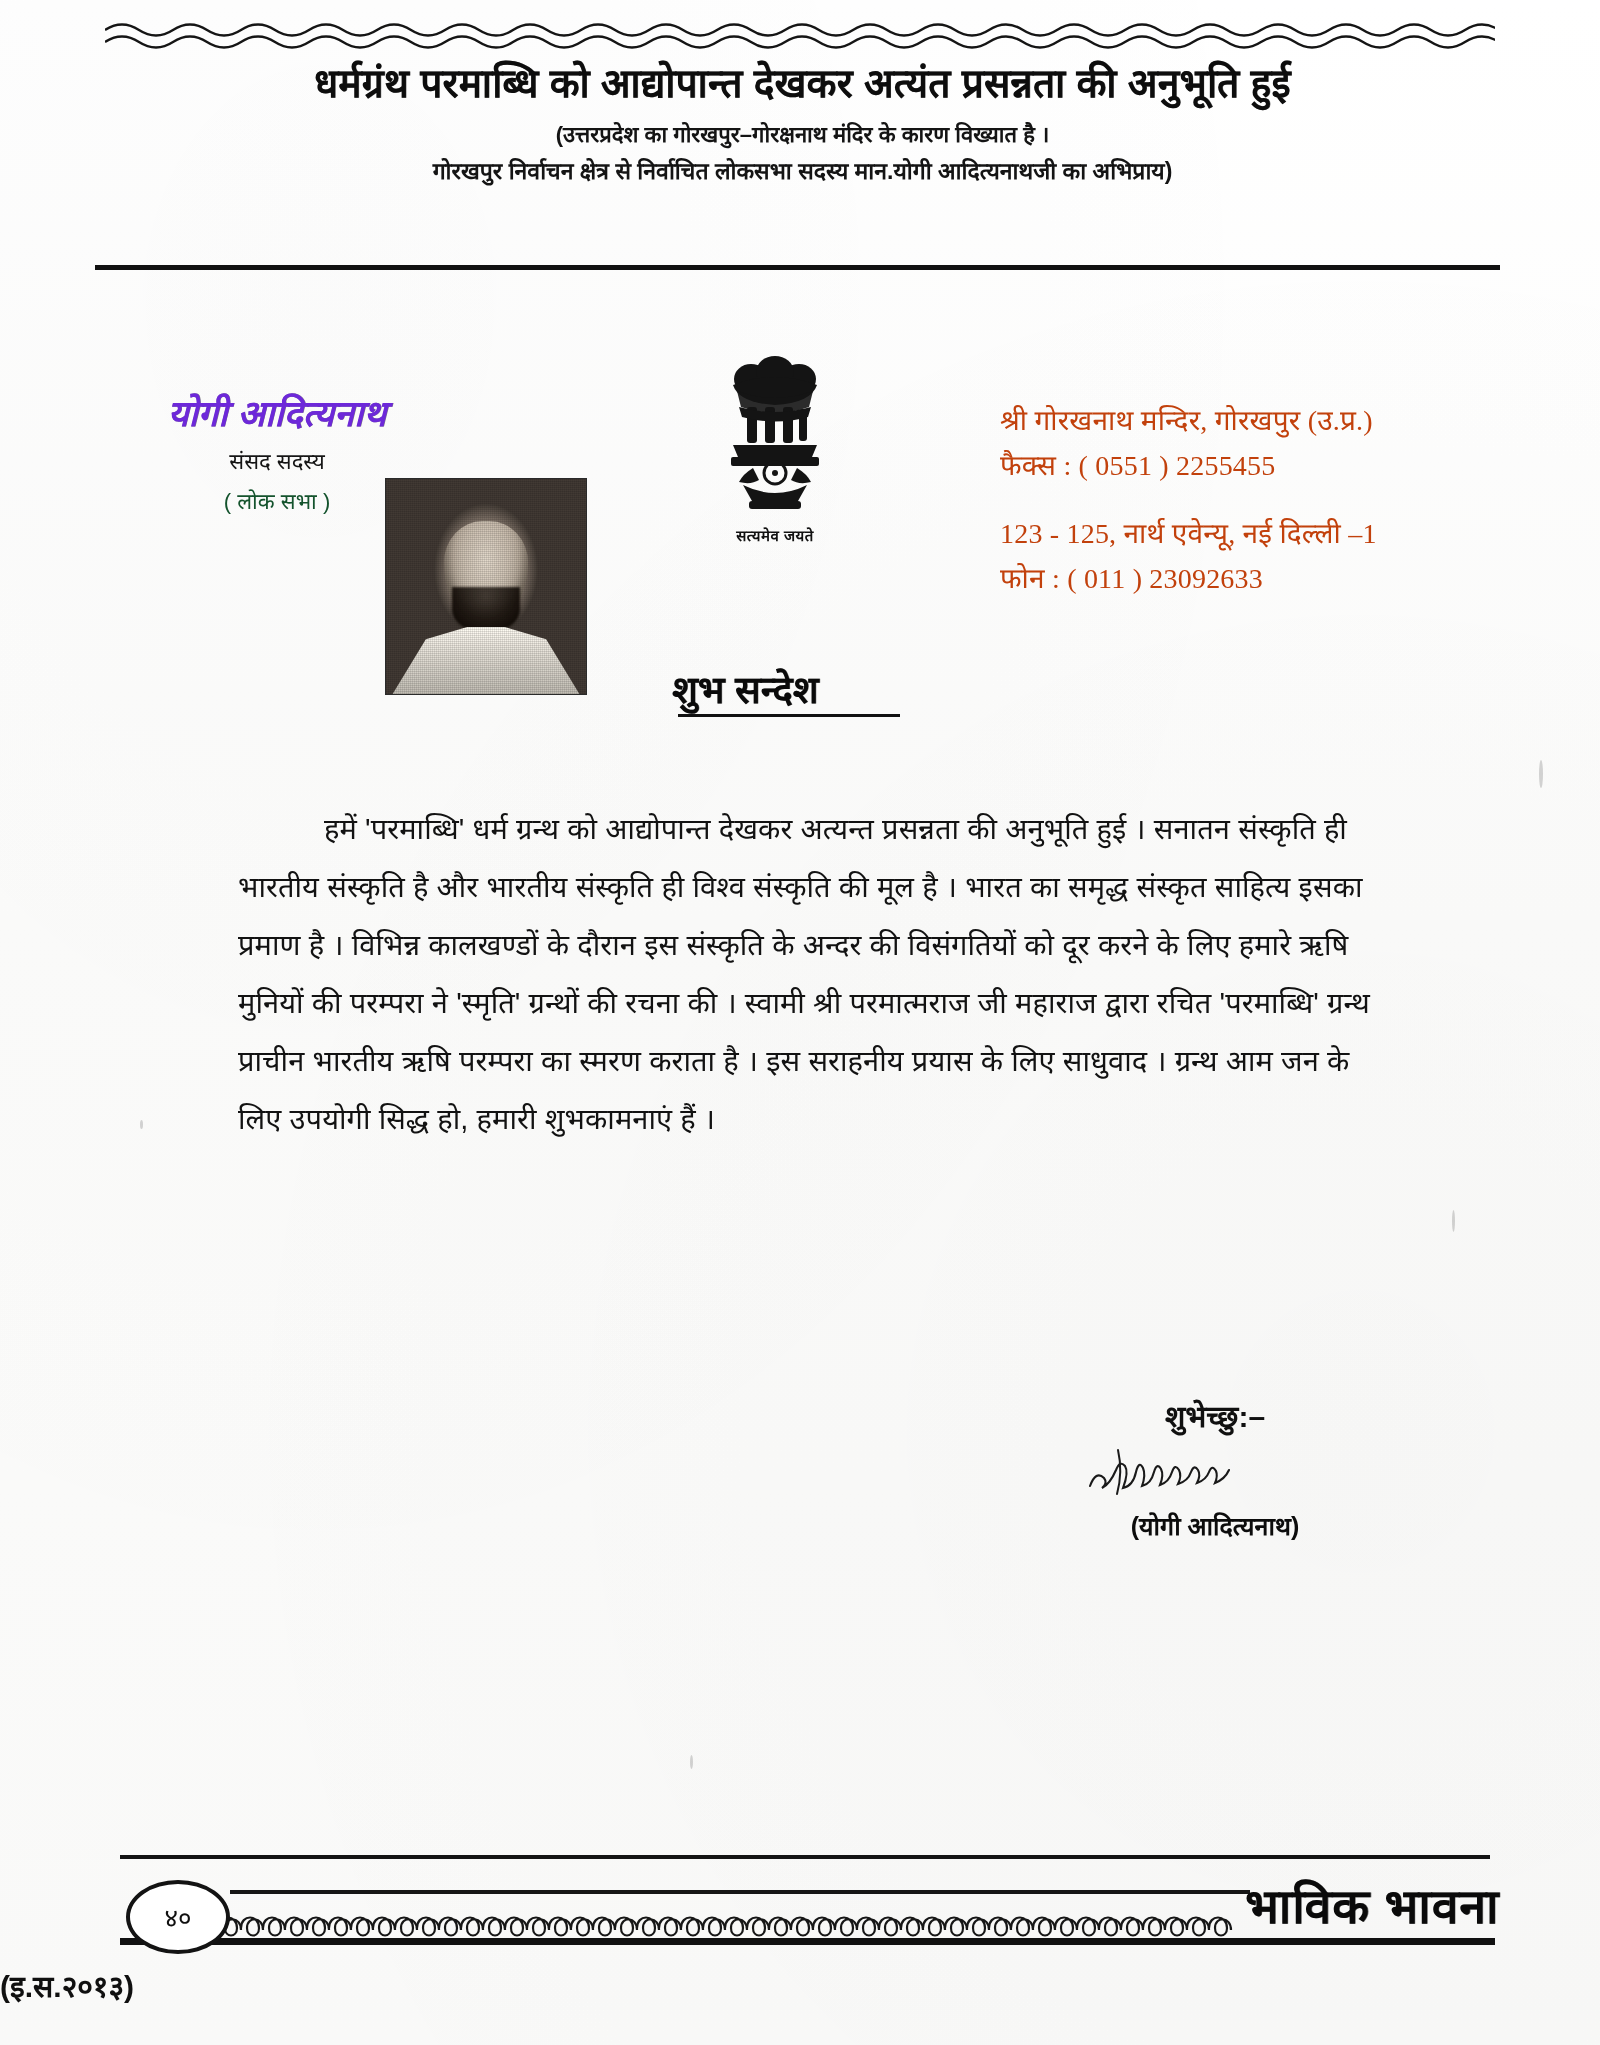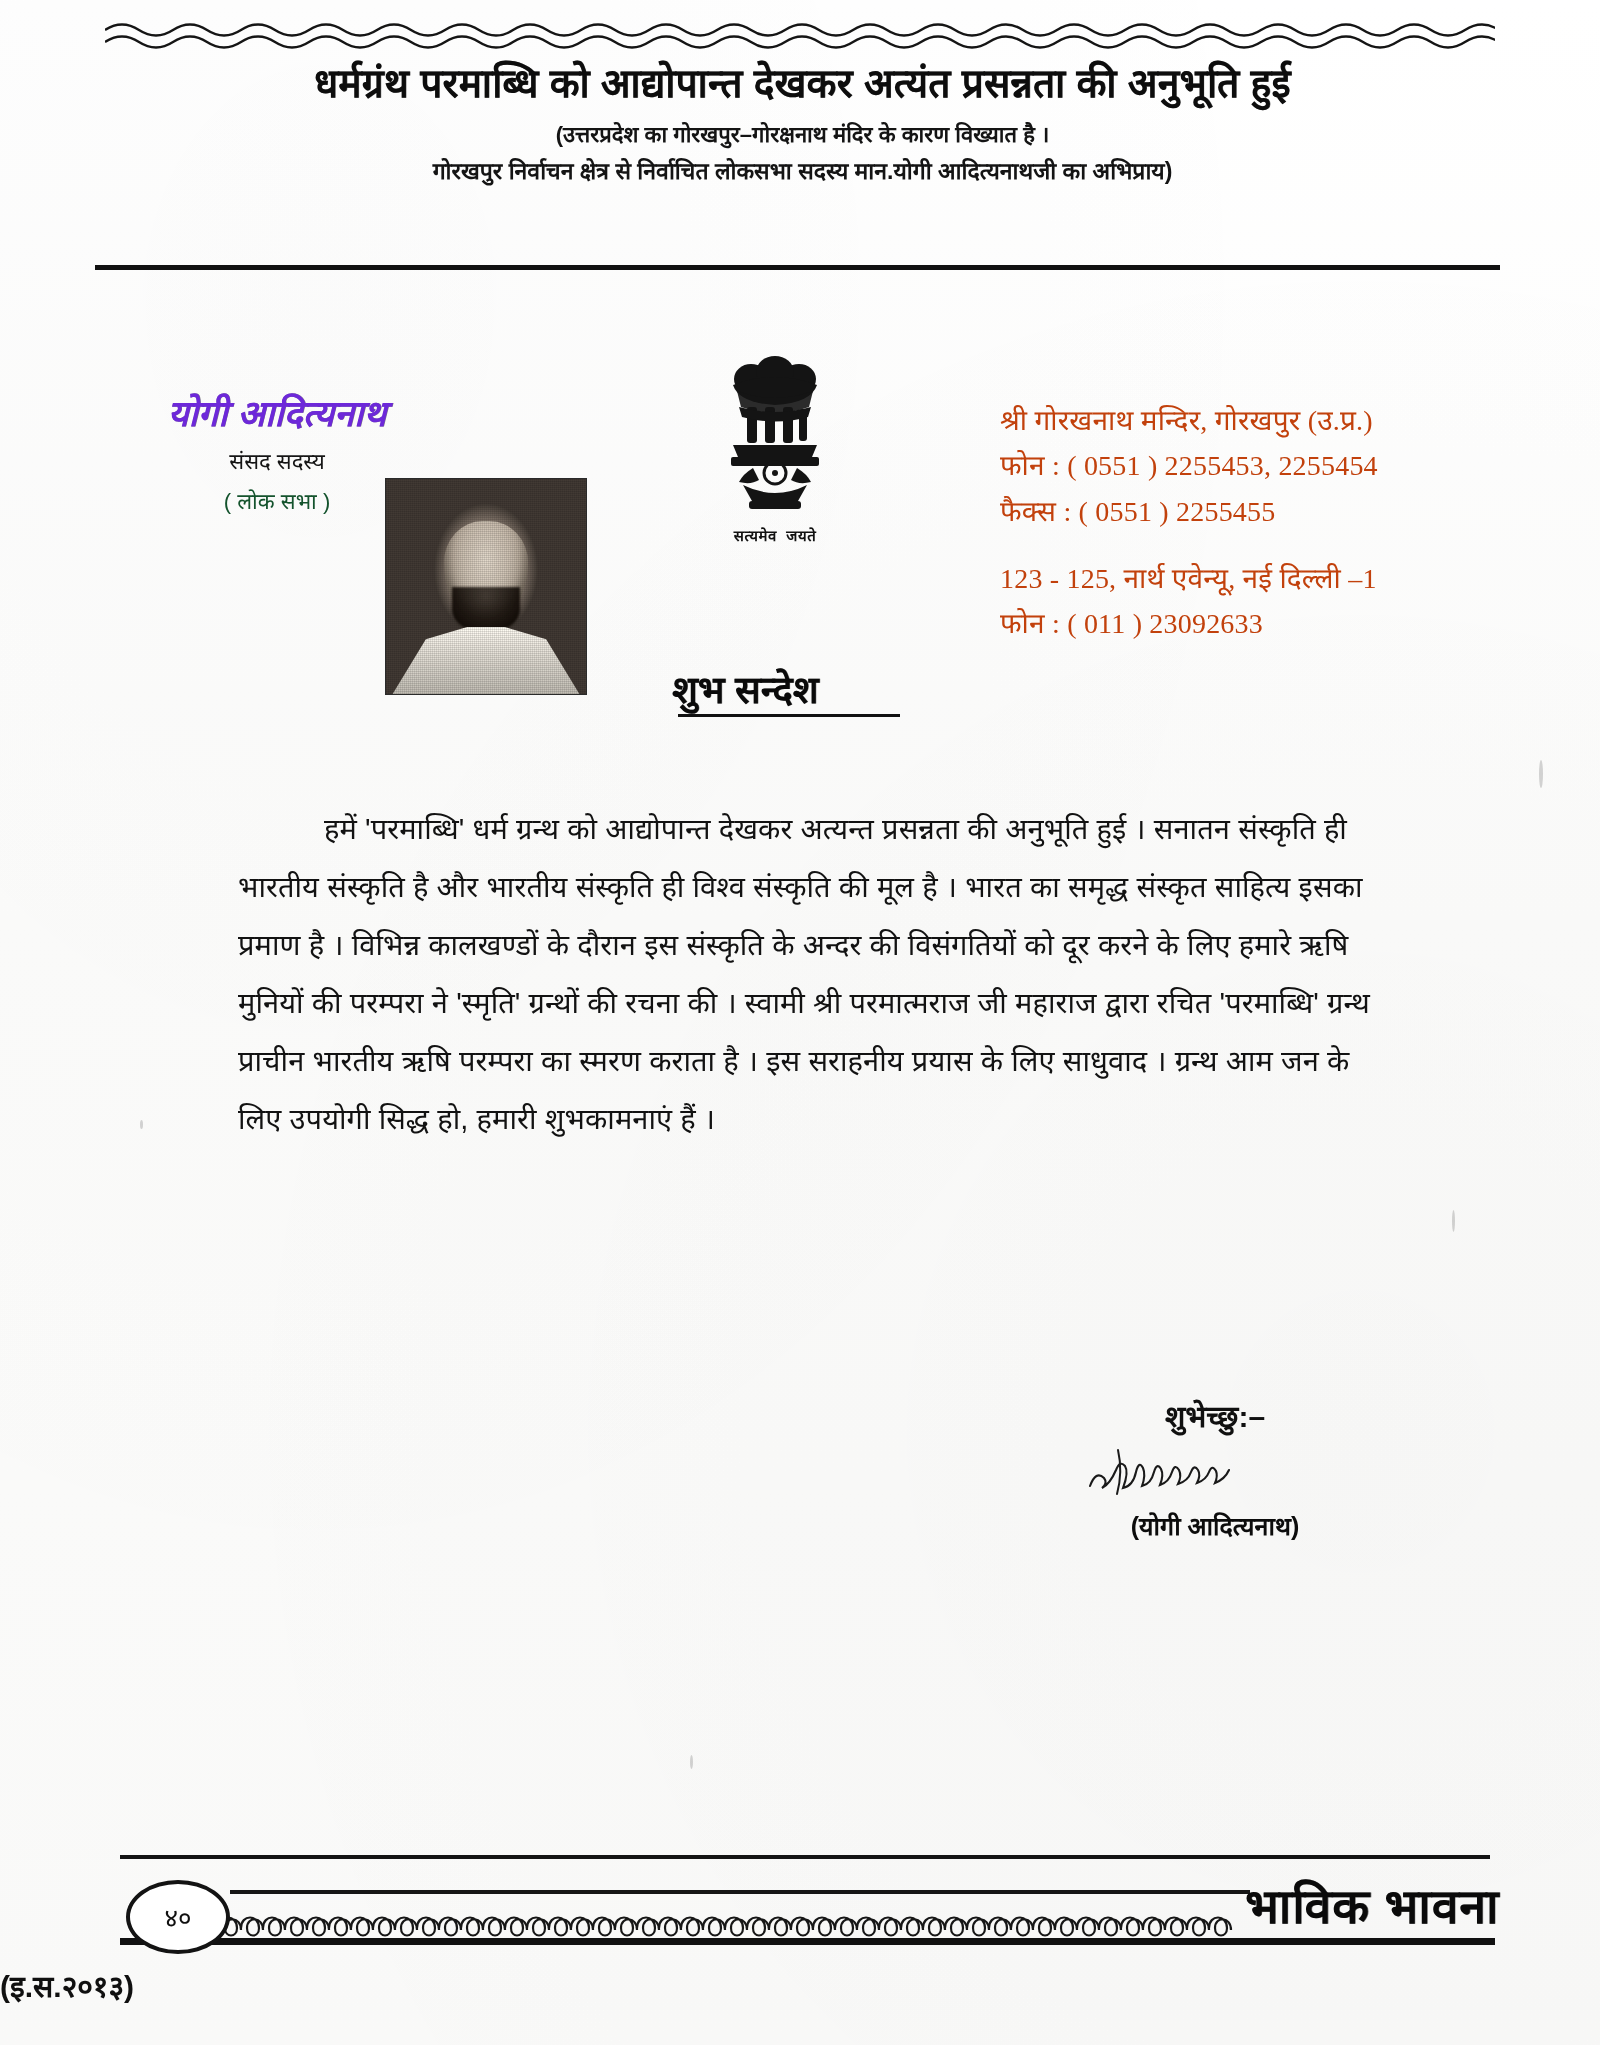--- a/index.html
+++ b/index.html
@@ -159,21 +159,21 @@
   .emblem {
     position: absolute;
     left: 700px;
     top: 355px;
     width: 150px;
     height: 205px;
     text-align: center;
   }
   .emblem svg { display:block; margin: 0 auto; }
   .emblem-motto {
-    font-family: Liberation Mono, monospace;
+    font-family: Liberation Sans, sans-serif;
     font-size: 15px;
     font-weight: 700;
     letter-spacing: 0.5px;
     margin-top: 2px;
     color: #111;
   }
 
   
   .address-col {
     position: absolute;
@@ -396,21 +396,20 @@
 
           <path d="M34 130 q32 16 64 0 l-9 16 q-23 10 -46 0z"></path>
           <rect x="40" y="146" width="52" height="8" rx="3"></rect>
         </g>
       </svg>
       <div class="emblem-motto">सत्यमेव जयते</div>
     </div>
 
     <div class="address-col">
       <div>श्री गोरखनाथ मन्दिर, गोरखपुर (उ.प्र.)</div>
-      <div>फोन : ( 0551 ) 2255453, 2255454</div>
       <div>फैक्स : ( 0551 ) 2255455</div>
       <div class="grp2">123 - 125, नार्थ एवेन्यू, नई दिल्ली –1</div>
       <div>फोन : ( 011 ) 23092633</div>
     </div>
 
     <div class="shubh">शुभ सन्देश</div>
     <div class="shubh-underline"></div>
   </div>
 
   <div class="body-text">

